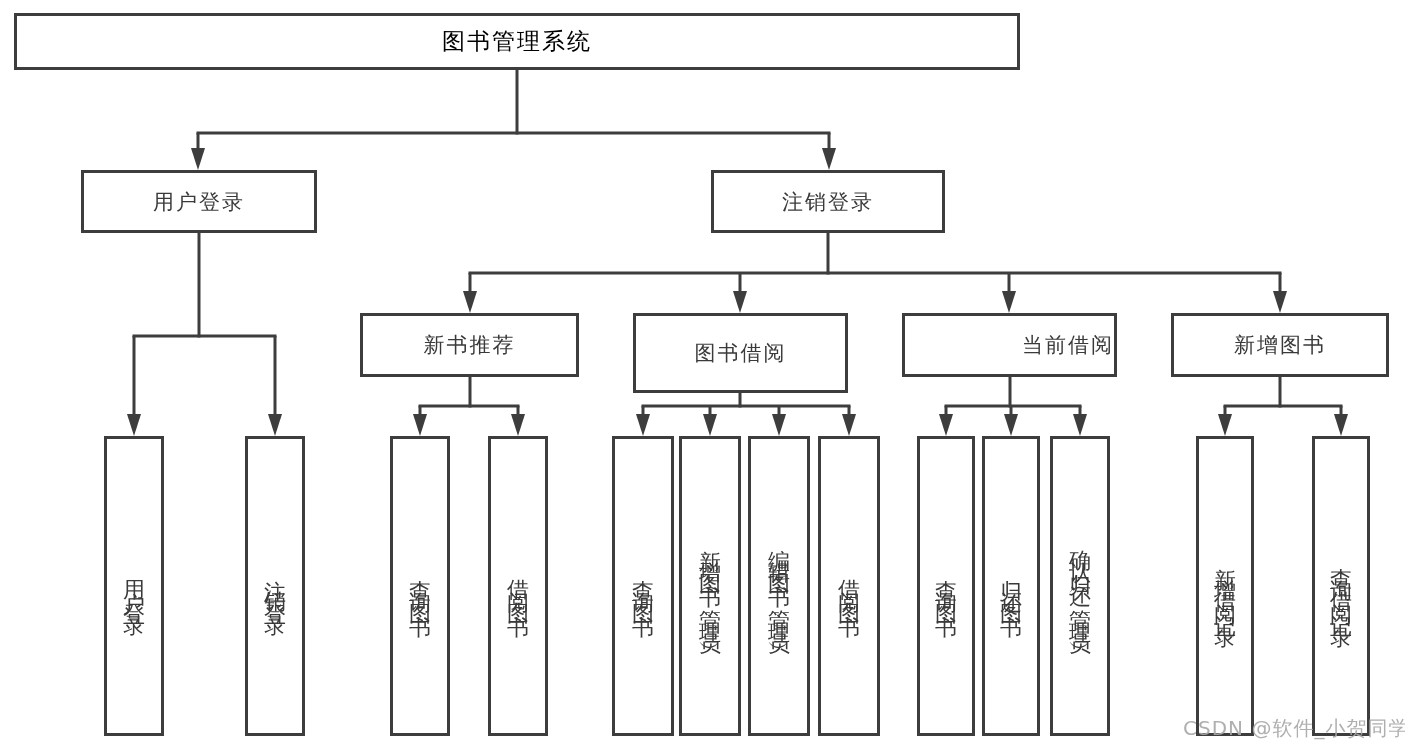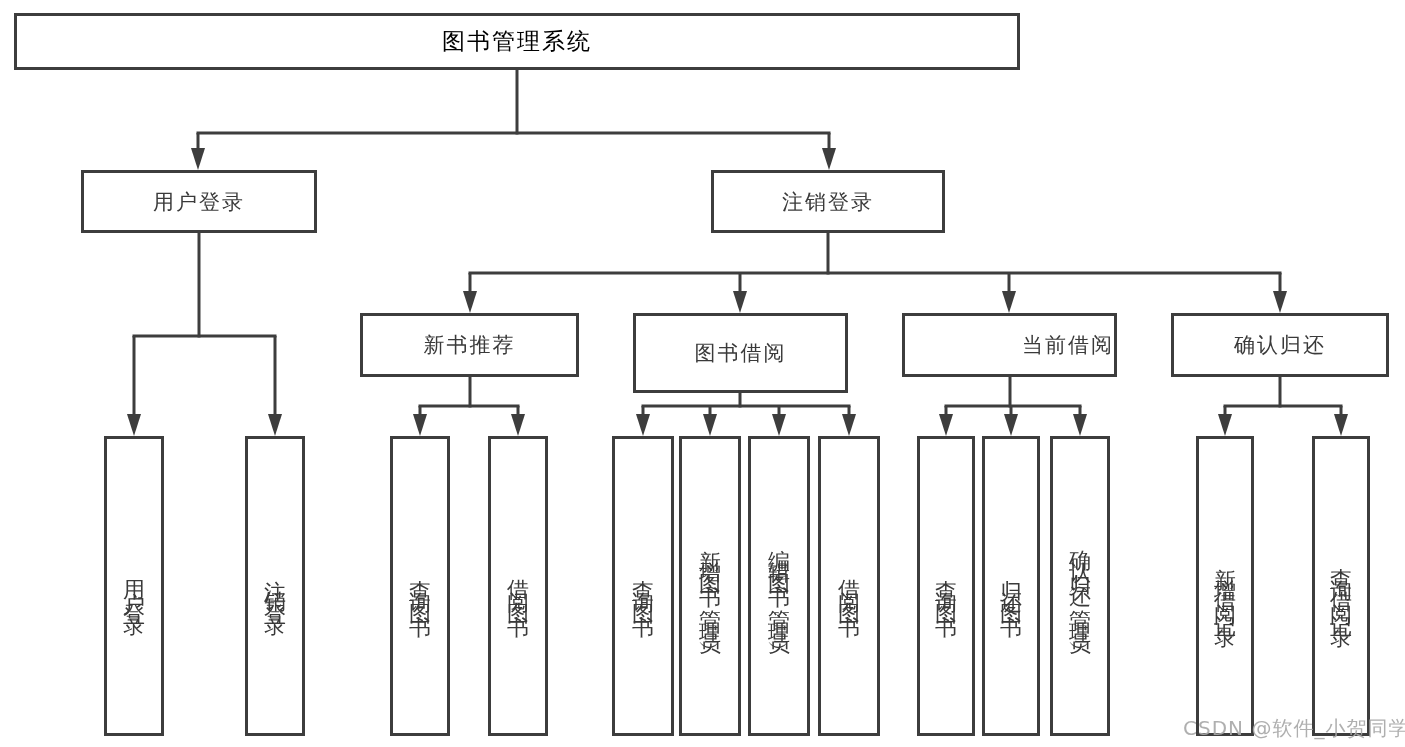--- a/index.html
+++ b/index.html
@@ -142,21 +142,21 @@
   <div class="box" style="left:360px; top:313px; width:219px; height:64px;">
     <span class="h-label">新书推荐</span>
   </div>
   <div class="box" style="left:633px; top:313px; width:215px; height:80px;">
     <span class="h-label">图书借阅</span>
   </div>
   <div class="box" style="left:902px; top:313px; width:215px; height:64px;justify-content:flex-end;">
     <span class="h-label">当前借阅</span>
   </div>
   <div class="box" style="left:1171px; top:313px; width:218px; height:64px;">
-    <span class="h-label">确认归还</span>
+    <span class="h-label">新增图书</span>
   </div>
 
   <div class="box" style="left:104px; top:436px; width:60px; height:300px;">
     <span class="v-label">用户登录</span>
   </div>
   <div class="box" style="left:245px; top:436px; width:60px; height:300px;">
     <span class="v-label">注销登录</span>
   </div>
 
   <div class="box" style="left:390px; top:436px; width:60px; height:300px;">

